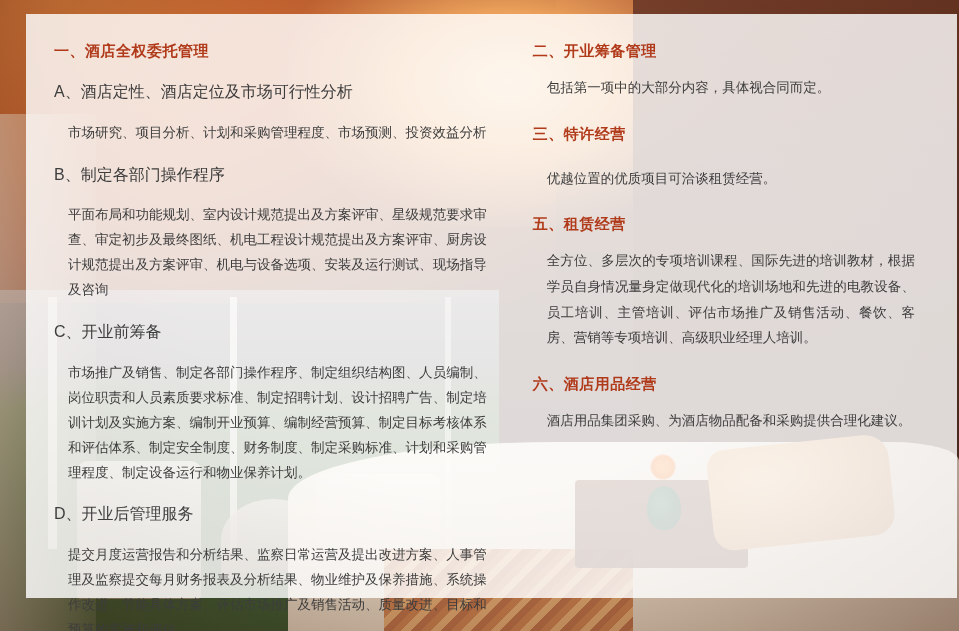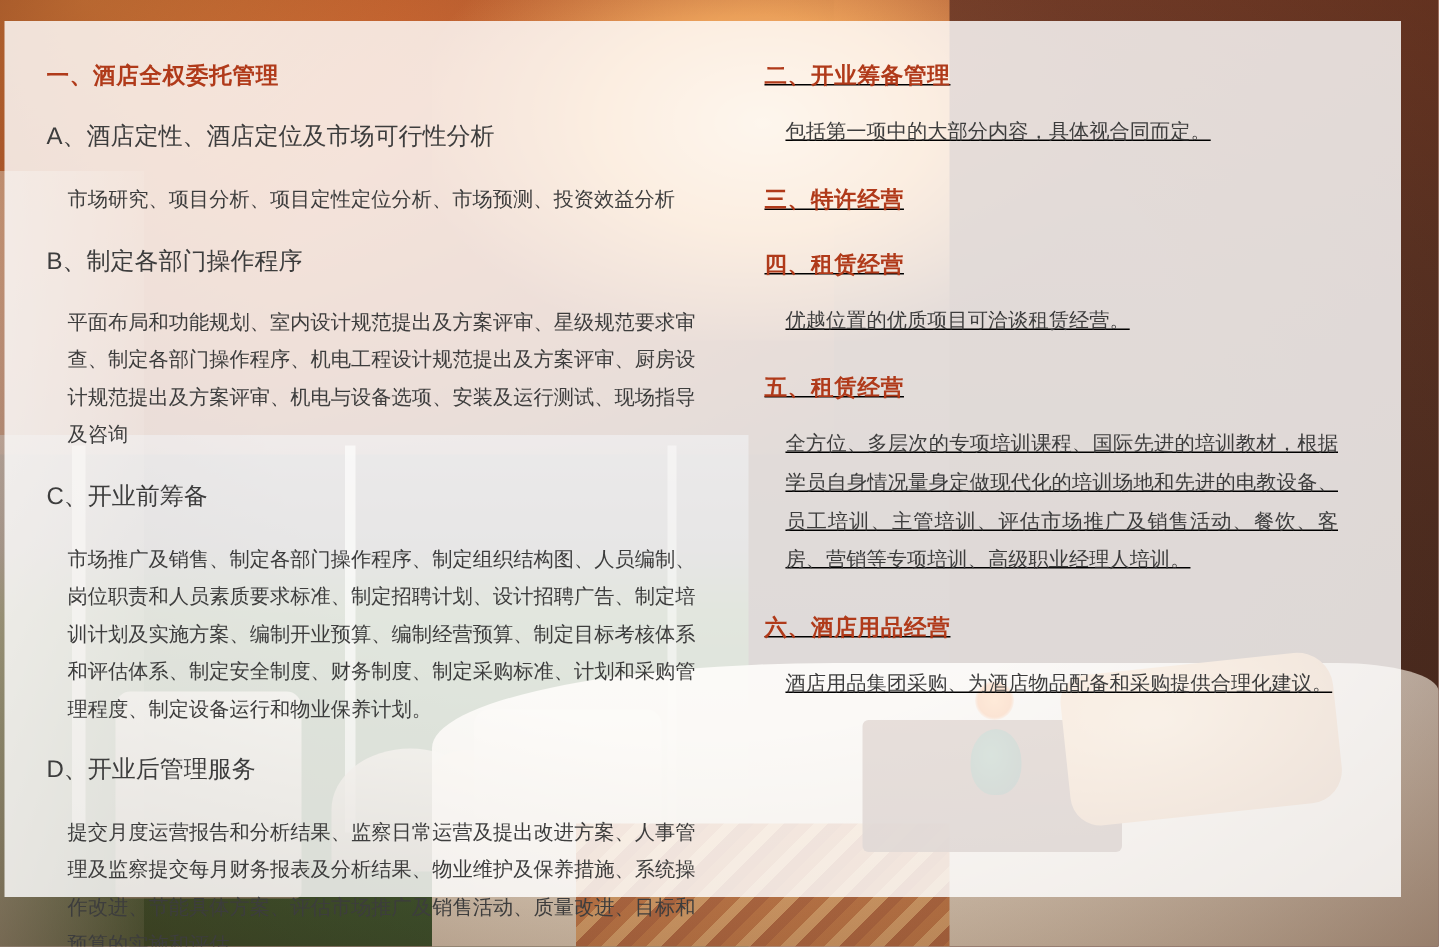--- a/index.html
+++ b/index.html
@@ -160,41 +160,40 @@
   
   .bg-vignette {
     position: absolute;
     inset: 0;
     background: radial-gradient(ellipse at 50% 40%, rgba(0,0,0,0) 45%, rgba(60,25,10,.45) 100%);
   }
 
   
   .panel {
     position: absolute;
-    left: 3px;
+    left: 26px;
     top: 14px;
     width: 931px;
     height: 584px;
     background: rgba(255,255,255,.82);
     box-sizing: border-box;
     padding: 26px 28px 20px 28px;
     display: flex;
     gap: 22px;
   }
 
   .col {
     box-sizing: border-box;
   }
   .col-left {
     width: 462px;
   }
   .col-right {
     width: 420px;
     padding-left: 10px;
-    text-decoration: underline;
   }
 
   h2.section-title {
     margin: 0 0 16px 0;
     font-size: 15px;
     font-weight: bold;
     color: #b03a1a;
     letter-spacing: .5px;
     line-height: 1.4;
   }
@@ -255,26 +254,26 @@
   <div class="bg-vignette"></div>
 
   <div class="panel">
 
     <div class="col col-left">
 
       <h2 class="section-title">一、酒店全权委托管理</h2>
 
       <div class="block">
         <p class="sub-title">A、酒店定性、酒店定位及市场可行性分析</p>
-        <p class="para">市场研究、项目分析、项目定性定位分析、市场预测、投资效益分析</p>
+        <p class="para">市场研究、项目分析、计划和采购管理程度、市场预测、投资效益分析</p>
       </div>
 
       <div class="block">
         <p class="sub-title">B、制定各部门操作程序</p>
-        <p class="para">平面布局和功能规划、室内设计规范提出及方案评审、星级规范要求审查、制定各部门操作程序、机电工程设计规范提出及方案评审、厨房设计规范提出及方案评审、机电与设备选项、安装及运行测试、现场指导及咨询</p>
+        <p class="para">平面布局和功能规划、室内设计规范提出及方案评审、星级规范要求审查、审定初步及最终图纸、机电工程设计规范提出及方案评审、厨房设计规范提出及方案评审、机电与设备选项、安装及运行测试、现场指导及咨询</p>
       </div>
 
       <div class="block">
         <p class="sub-title">C、开业前筹备</p>
         <p class="para">市场推广及销售、制定各部门操作程序、制定组织结构图、人员编制、岗位职责和人员素质要求标准、制定招聘计划、设计招聘广告、制定培训计划及实施方案、编制开业预算、编制经营预算、制定目标考核体系和评估体系、制定安全制度、财务制度、制定采购标准、计划和采购管理程度、制定设备运行和物业保养计划。</p>
       </div>
 
       <div class="block">
         <p class="sub-title">D、开业后管理服务</p>
         <p class="para">提交月度运营报告和分析结果、监察日常运营及提出改进方案、人事管理及监察提交每月财务报表及分析结果、物业维护及保养措施、系统操作改进、节能具体方案、评估市场推广及销售活动、质量改进、目标和预算的实施和评估。</p>
@@ -287,21 +286,20 @@
       <div class="right-block">
         <h2 class="section-title">二、开业筹备管理</h2>
         <p class="para">包括第一项中的大部分内容，具体视合同而定。</p>
       </div>
 
       <div class="right-block">
         <h2 class="section-title">三、特许经营</h2>
       </div>
 
       <div class="right-block">
-        <h2 class="section-title">四、租赁经营</h2>
         <p class="para">优越位置的优质项目可洽谈租赁经营。</p>
       </div>
 
       <div class="right-block">
         <h2 class="section-title">五、租赁经营</h2>
         <p class="para">全方位、多层次的专项培训课程、国际先进的培训教材，根据学员自身情况量身定做现代化的培训场地和先进的电教设备、员工培训、主管培训、评估市场推广及销售活动、餐饮、客房、营销等专项培训、高级职业经理人培训。</p>
       </div>
 
       <div class="right-block">
         <h2 class="section-title">六、酒店用品经营</h2>

